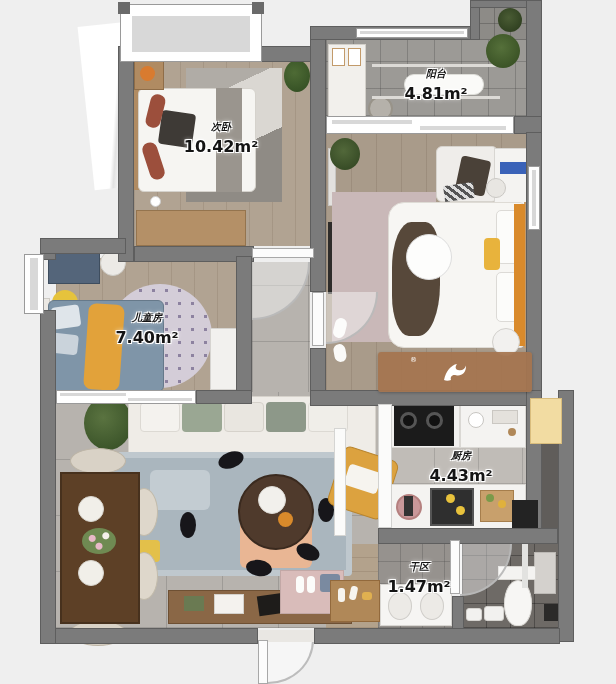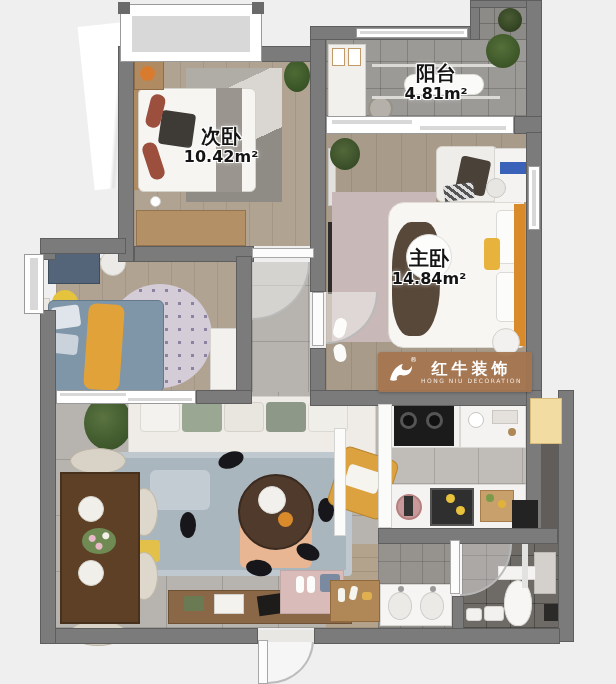--- a/index.html
+++ b/index.html
@@ -17,21 +17,21 @@
   .tile-e{background-color:#6e6a66;background-image:repeating-linear-gradient(90deg,rgba(0,0,0,.28) 0 1px,transparent 1px 24px),repeating-linear-gradient(0deg,rgba(0,0,0,.28) 0 1px,transparent 1px 24px);}
   .tile-f{background-color:#c0bcb7;background-image:repeating-linear-gradient(90deg,rgba(70,70,70,.2) 0 1px,transparent 1px 44px),repeating-linear-gradient(0deg,rgba(70,70,70,.2) 0 1px,transparent 1px 44px);}
   .window{position:absolute;background:#ffffff;border:1px solid #9a9a9a;box-sizing:border-box;z-index:25;}
   .win-in{position:absolute;background:#d8d8d8;z-index:26;}
   .leaf{position:absolute;background:#fcfcfc;border:1px solid #a8a8a8;box-sizing:border-box;z-index:27;}
   .arc{position:absolute;background:rgba(255,255,255,.42);border:2px solid rgba(185,185,185,.95);border-top:none;border-left:none;border-radius:0 0 100% 0;box-sizing:border-box;z-index:15;}
   .furn{position:absolute;box-sizing:border-box;z-index:10;}
   .round{border-radius:50%;}
   .room-label{position:absolute;transform:translate(-50%,-50%);text-align:center;color:#141414;font-weight:700;white-space:nowrap;z-index:40;
     text-shadow:-1px -1px 0 #fff,1px -1px 0 #fff,-1px 1px 0 #fff,1px 1px 0 #fff,0 0 5px #fff;}
-  .rn{font-size:20px;line-height:19px;}
+  .rn{font-size:10px;line-height:19px;font-style:italic;}
   .ra{font-size:16px;line-height:22px;}
   .wm{position:absolute;left:378px;top:352px;width:154px;height:40px;background:rgba(165,117,80,.94);border-radius:3px;display:flex;align-items:center;justify-content:center;gap:7px;z-index:30;box-shadow:0 1px 3px rgba(0,0,0,.25);}
   .wm-col{display:flex;flex-direction:column;align-items:center;}
   .wm-cn{color:#fff;font-size:16px;font-weight:700;letter-spacing:4px;line-height:17px;}
   .wm-en{color:rgba(255,255,255,.85);font-size:6px;letter-spacing:1.5px;line-height:8px;}
   .wm-reg{position:absolute;color:#fff;font-size:7px;left:32px;top:4px;}
 </style>
 </head>
 <body>
 
@@ -235,39 +235,43 @@
   <div class="furn round" style="left:430px;top:586px;width:6px;height:6px;background:#999"></div>
 
   <div class="furn" style="left:522px;top:544px;width:6px;height:44px;background:#e2e2e0;z-index:16"></div>
   <div class="furn" style="left:534px;top:552px;width:22px;height:42px;background:#d4d1cd;border:1px solid #bcb9b5"></div>
   <div class="furn" style="left:498px;top:566px;width:38px;height:14px;background:#f4f3f1;border:1px solid #d8d6d2"></div>
   <div class="furn" style="left:504px;top:580px;width:28px;height:46px;background:#f7f6f4;border:1px solid #dcdad6;border-radius:50% 50% 45% 45%"></div>
   <div class="furn" style="left:466px;top:608px;width:16px;height:13px;background:#f2f1ef;border:1px solid #d5d3cf;border-radius:3px"></div>
   <div class="furn" style="left:484px;top:606px;width:20px;height:15px;background:#f2f1ef;border:1px solid #d5d3cf;border-radius:3px"></div>
   <div class="furn" style="left:544px;top:604px;width:18px;height:17px;background:#2b2a29;z-index:16"></div>
 
-  <div class="room-label" style="left:221px;top:147px">
+  <div class="room-label" style="left:221px;top:137px">
     <div class="rn">次卧</div>
     <div class="ra">10.42m²</div>
   </div>
   <div class="room-label" style="left:436px;top:84px">
     <div class="rn">阳台</div>
     <div class="ra">4.81m²</div>
   </div>
-  <div class="room-label" style="left:429px;top:269px">
-    <div class="rn">主卧</div>
-    <div class="ra">14.84m²</div>
+  <div class="room-label" style="left:147px;top:328px">
+    <div class="rn">儿童房</div>
+    <div class="ra">7.40m²</div>
+  </div>
+  <div class="room-label" style="left:461px;top:466px">
+    <div class="rn">厨房</div>
+    <div class="ra">4.43m²</div>
+  </div>
+  <div class="room-label" style="left:419px;top:577px">
+    <div class="rn">干区</div>
+    <div class="ra">1.47m²</div>
   </div>
 
   <div class="wm">
     <span style="display:inline-flex;">
       <svg width="26" height="22" viewBox="0 0 26 22">
           <path d="M2 19 C4 10 9 4 15 3 C13 6 13.2 8.2 16 9 C20 10 23 8 24 4.5 C24.5 12 19 15.5 14 14.2 C10 13.2 8 16 9 19 C6.4 20 4 20 2 19 Z" fill="#ffffff"></path>
         </svg>
     </span>
     <span class="wm-reg">®</span>
-    <span class="wm-col">
-      <span class="wm-cn">红牛装饰</span>
-      <span class="wm-en">HONG NIU DECORATION</span>
-    </span>
   </div>
 
 </div>
 
 </body></html>

